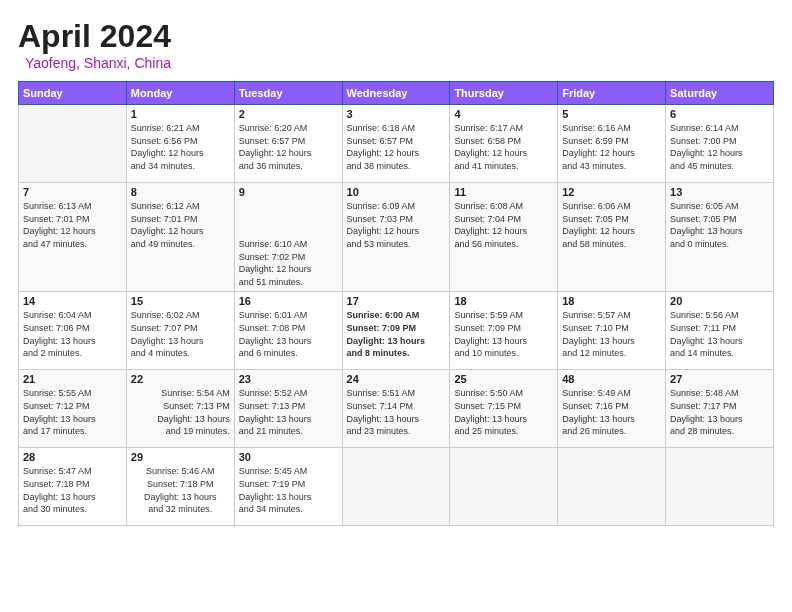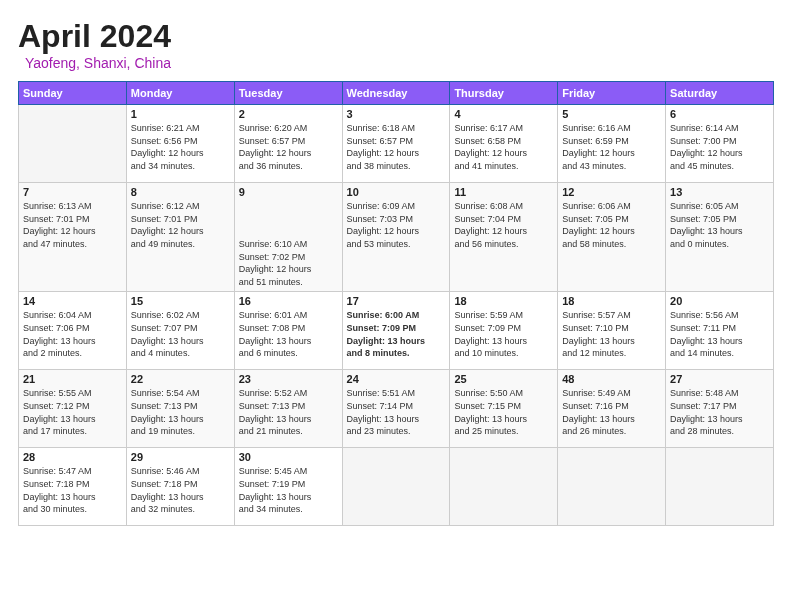--- a/index.html
+++ b/index.html
@@ -275,21 +275,21 @@
         <tr>
           <td>
             <span class="day-num">21</span>
             <div class="day-info" style="white-space: pre-line;">Sunrise: 5:55 AM
 Sunset: 7:12 PM
 Daylight: 13 hours
 and 17 minutes.</div>
           </td>
           <td>
             <span class="day-num">22</span>
-            <div class="day-info" style="white-space: pre-line;">Sunrise: 5:54 AM
+            <div class="day-info" style="white-space: pre-line; text-align: right;">Sunrise: 5:54 AM
 Sunset: 7:13 PM
 Daylight: 13 hours
 and 19 minutes.</div>
           </td>
           <td>
             <span class="day-num">23</span>
             <div class="day-info" style="white-space: pre-line;">Sunrise: 5:52 AM
 Sunset: 7:13 PM
 Daylight: 13 hours
 and 21 minutes.</div>
@@ -326,21 +326,21 @@
         <tr>
           <td>
             <span class="day-num">28</span>
             <div class="day-info" style="white-space: pre-line;">Sunrise: 5:47 AM
 Sunset: 7:18 PM
 Daylight: 13 hours
 and 30 minutes.</div>
           </td>
           <td>
             <span class="day-num">29</span>
-            <div class="day-info" style="white-space: pre-line;">Sunrise: 5:46 AM
+            <div class="day-info" style="white-space: pre-line; text-align: center;">Sunrise: 5:46 AM
 Sunset: 7:18 PM
 Daylight: 13 hours
 and 32 minutes.</div>
           </td>
           <td>
             <span class="day-num">30</span>
             <div class="day-info" style="white-space: pre-line;">Sunrise: 5:45 AM
 Sunset: 7:19 PM
 Daylight: 13 hours
 and 34 minutes.</div>

